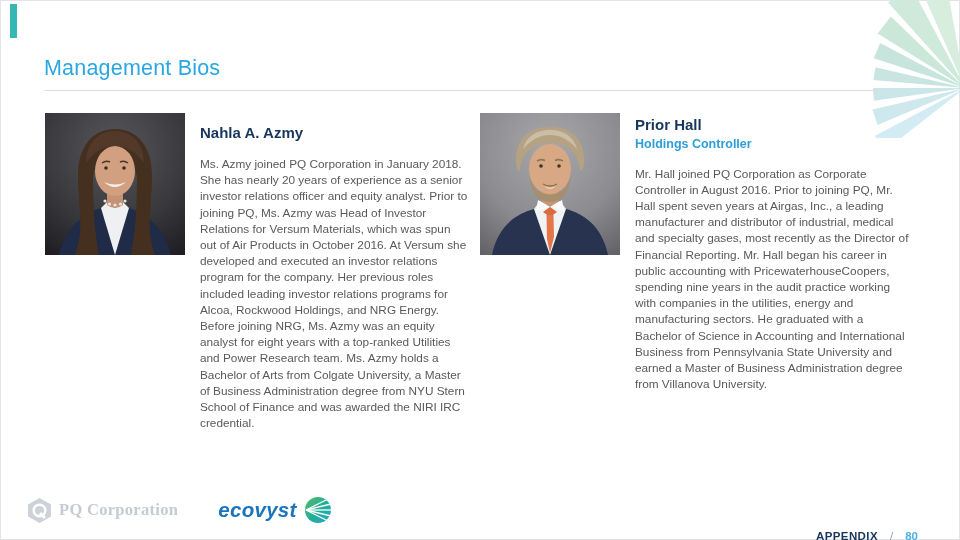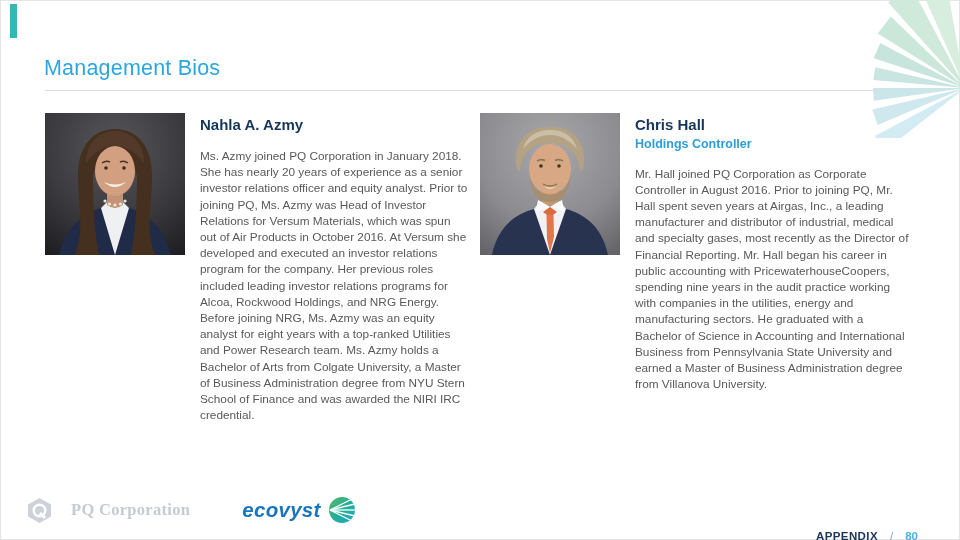--- a/index.html
+++ b/index.html
@@ -14,32 +14,32 @@
     font-size:21.5px;font-weight:normal;color:var(--title-blue,#2BA7E0);letter-spacing:0.2px;
   }
   .title-rule{position:absolute;left:45px;top:90px;width:833px;height:1px;background:var(--divider-gray,#D9DDE0);}
   .corner-fan{position:absolute;right:0;top:0;width:115px;height:138px;}
 
   .bio{position:absolute;top:113px;}
   .bio-1{left:45px;}
   .bio-2{left:480px;}
   .photo{position:absolute;left:0;top:0;width:140px;height:142px;overflow:hidden;}
   .info{position:absolute;left:155px;top:2px;}
-  .bio-1 .info{width:268px;}
+  .bio-1 .info{width:268px;margin-top:8px;}
   .bio-2 .info{width:276px;}
   .person-name{margin:0;font-size:15px;line-height:20px;font-weight:bold;color:var(--name-navy,#16365C);}
   .person-role{margin:1px 0 0 0;font-size:12.5px;line-height:16.5px;font-weight:bold;
     color:var(--role-blue,#2D9ED9);white-space:pre-line;}
   .person-bio{margin:13px 0 0 0;font-size:11.8px;line-height:16.2px;color:var(--body-gray,#58595B);}
 
   .footer-logos{position:absolute;left:26px;top:494px;height:32px;display:flex;align-items:center;}
   .pq-hex{width:27px;height:27px;}
-  .pq-text{margin-left:18px;font-family:"Liberation Serif", serif;font-weight:bold;
+  .pq-text{margin-left:6px;font-family:"Liberation Serif", serif;font-weight:bold;
     font-size:16.5px;color:var(--pq-logo-gray,#C6CBD2);letter-spacing:0.3px;}
-  .ecovyst-text{margin-left:52px;font-style:italic;font-weight:bold;font-size:20.5px;
+  .ecovyst-text{margin-left:40px;font-style:italic;font-weight:bold;font-size:20.5px;
     color:var(--ecovyst-blue,#1B75BC);letter-spacing:0.3px;}
   .ecovyst-fan{width:28px;height:28px;margin-left:7px;}
 
   .appendix{position:absolute;right:42px;top:506px;display:flex;align-items:baseline;gap:12px;
     font-size:11.5px;font-weight:bold;}
   .appendix .section{color:var(--appendix-navy,#16365C);letter-spacing:0.4px;}
   .appendix .sep{color:#8B9DB1;font-weight:normal;}
   .appendix .page{color:var(--page-blue,#4FAFE0);margin-top:24px;}
 </style>
 </head>
@@ -122,21 +122,21 @@
         <path d="M70 17 C56 17 46 24 43 36 C52 26 60 22 70 22 C80 22 88 26 97 36 C94 24 84 17 70 17 Z" fill="#cabfa6"></path>
         <circle cx="61" cy="53" r="1.8" fill="#3b3429"></circle>
         <circle cx="79" cy="53" r="1.8" fill="#3b3429"></circle>
         <path d="M57 48 Q61 45.5 65 47.5" stroke="#8a7557" stroke-width="1.6" fill="none"></path>
         <path d="M75 47.5 Q79 45.5 83 48" stroke="#8a7557" stroke-width="1.6" fill="none"></path>
         <path d="M63 71 Q70 75 77 71" stroke="#8a6f52" stroke-width="1.4" fill="none"></path>
         <path d="M64 73.5 Q70 78 76 73.5 Q70 76 64 73.5 Z" fill="#f2ede6"></path>
       </svg>
     </div>
     <div class="info">
-      <h2 class="person-name">Chris Hall</h2>
+      <h2 class="person-name">Prior Hall</h2>
       <div class="person-role">Holdings Controller</div>
       <p class="person-bio">Mr. Hall joined PQ Corporation as Corporate Controller in August 2016. Prior to joining PQ, Mr. Hall spent seven years at Airgas, Inc., a leading manufacturer and distributor of industrial, medical and specialty gases, most recently as the Director of Financial Reporting. Mr. Hall began his career in public accounting with PricewaterhouseCoopers, spending nine years in the audit practice working with companies in the utilities, energy and manufacturing sectors. He graduated with a Bachelor of Science in Accounting and International Business from Pennsylvania State University and earned a Master of Business Administration degree from Villanova University.</p>
     </div>
   </section>
 
   <div class="footer-logos">
     <svg class="pq-hex" viewBox="0 0 27 27" xmlns="http://www.w3.org/2000/svg">
       <polygon points="13.5,1 25,7.5 25,19.5 13.5,26 2,19.5 2,7.5" fill="#cdd2d9"></polygon>
       <circle cx="13.5" cy="13.5" r="7" fill="#ffffff"></circle>
       <circle cx="13.5" cy="13.5" r="4.6" fill="#cdd2d9"></circle>

